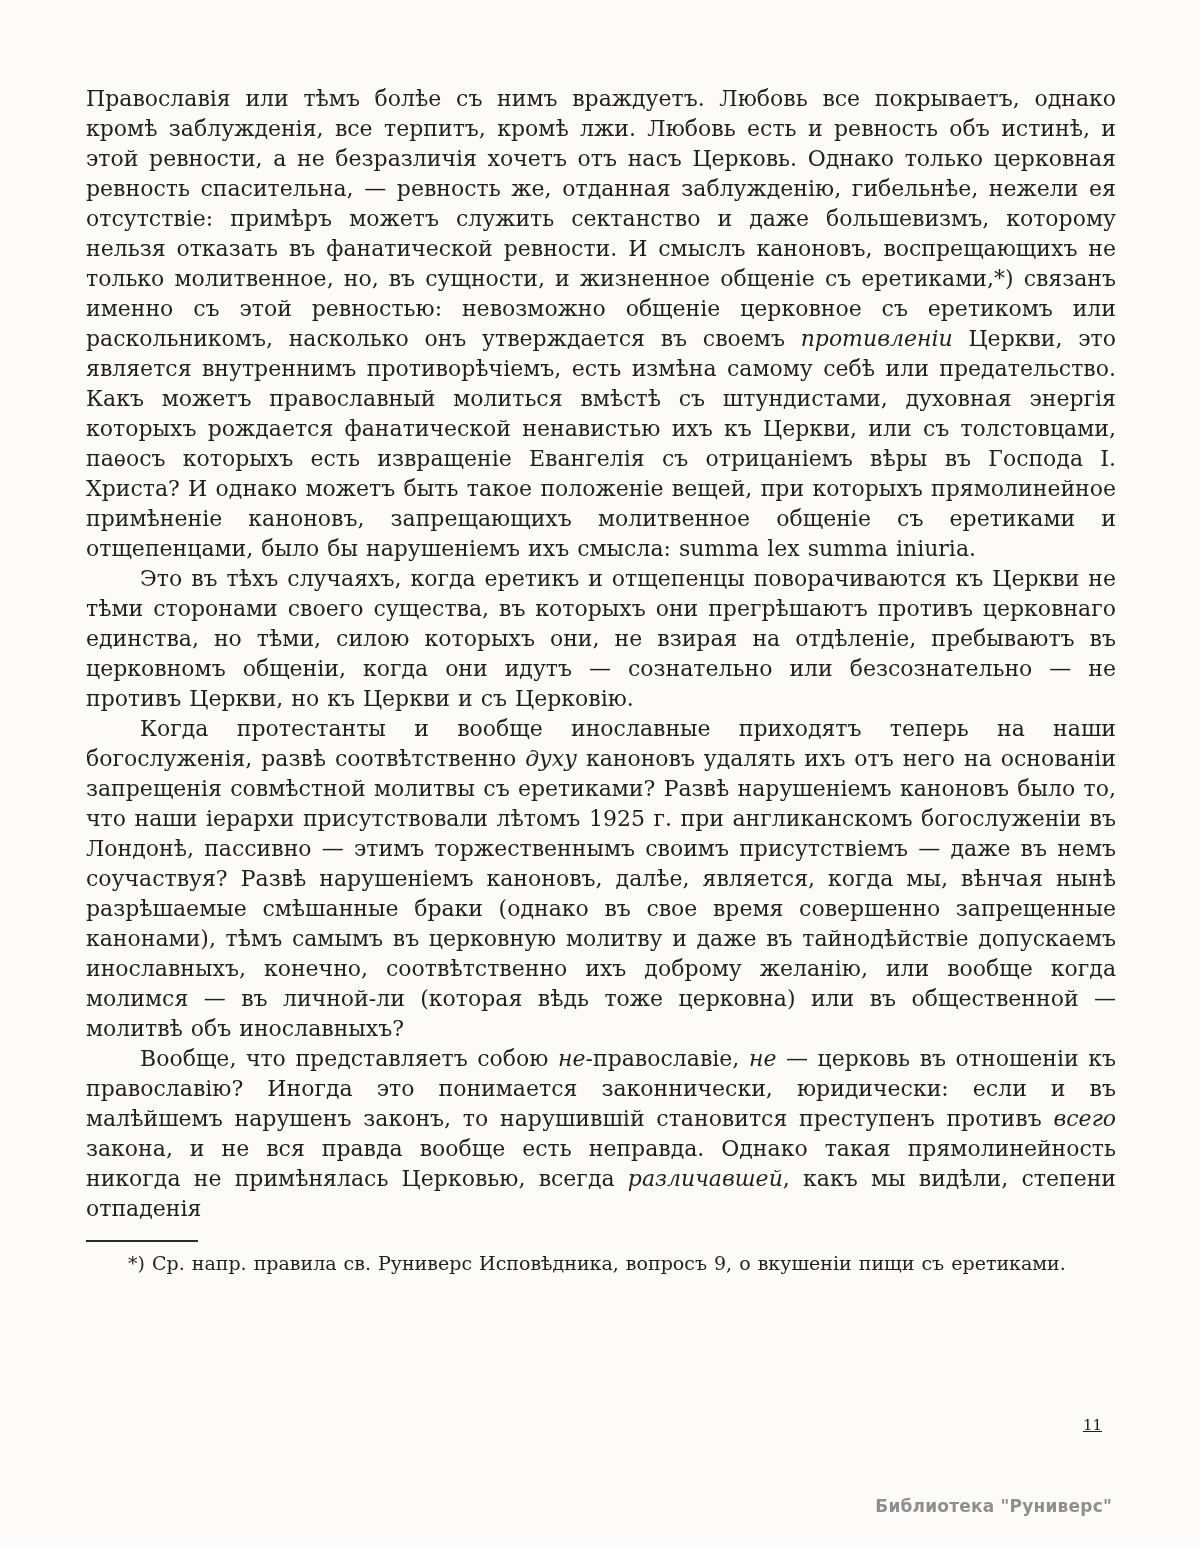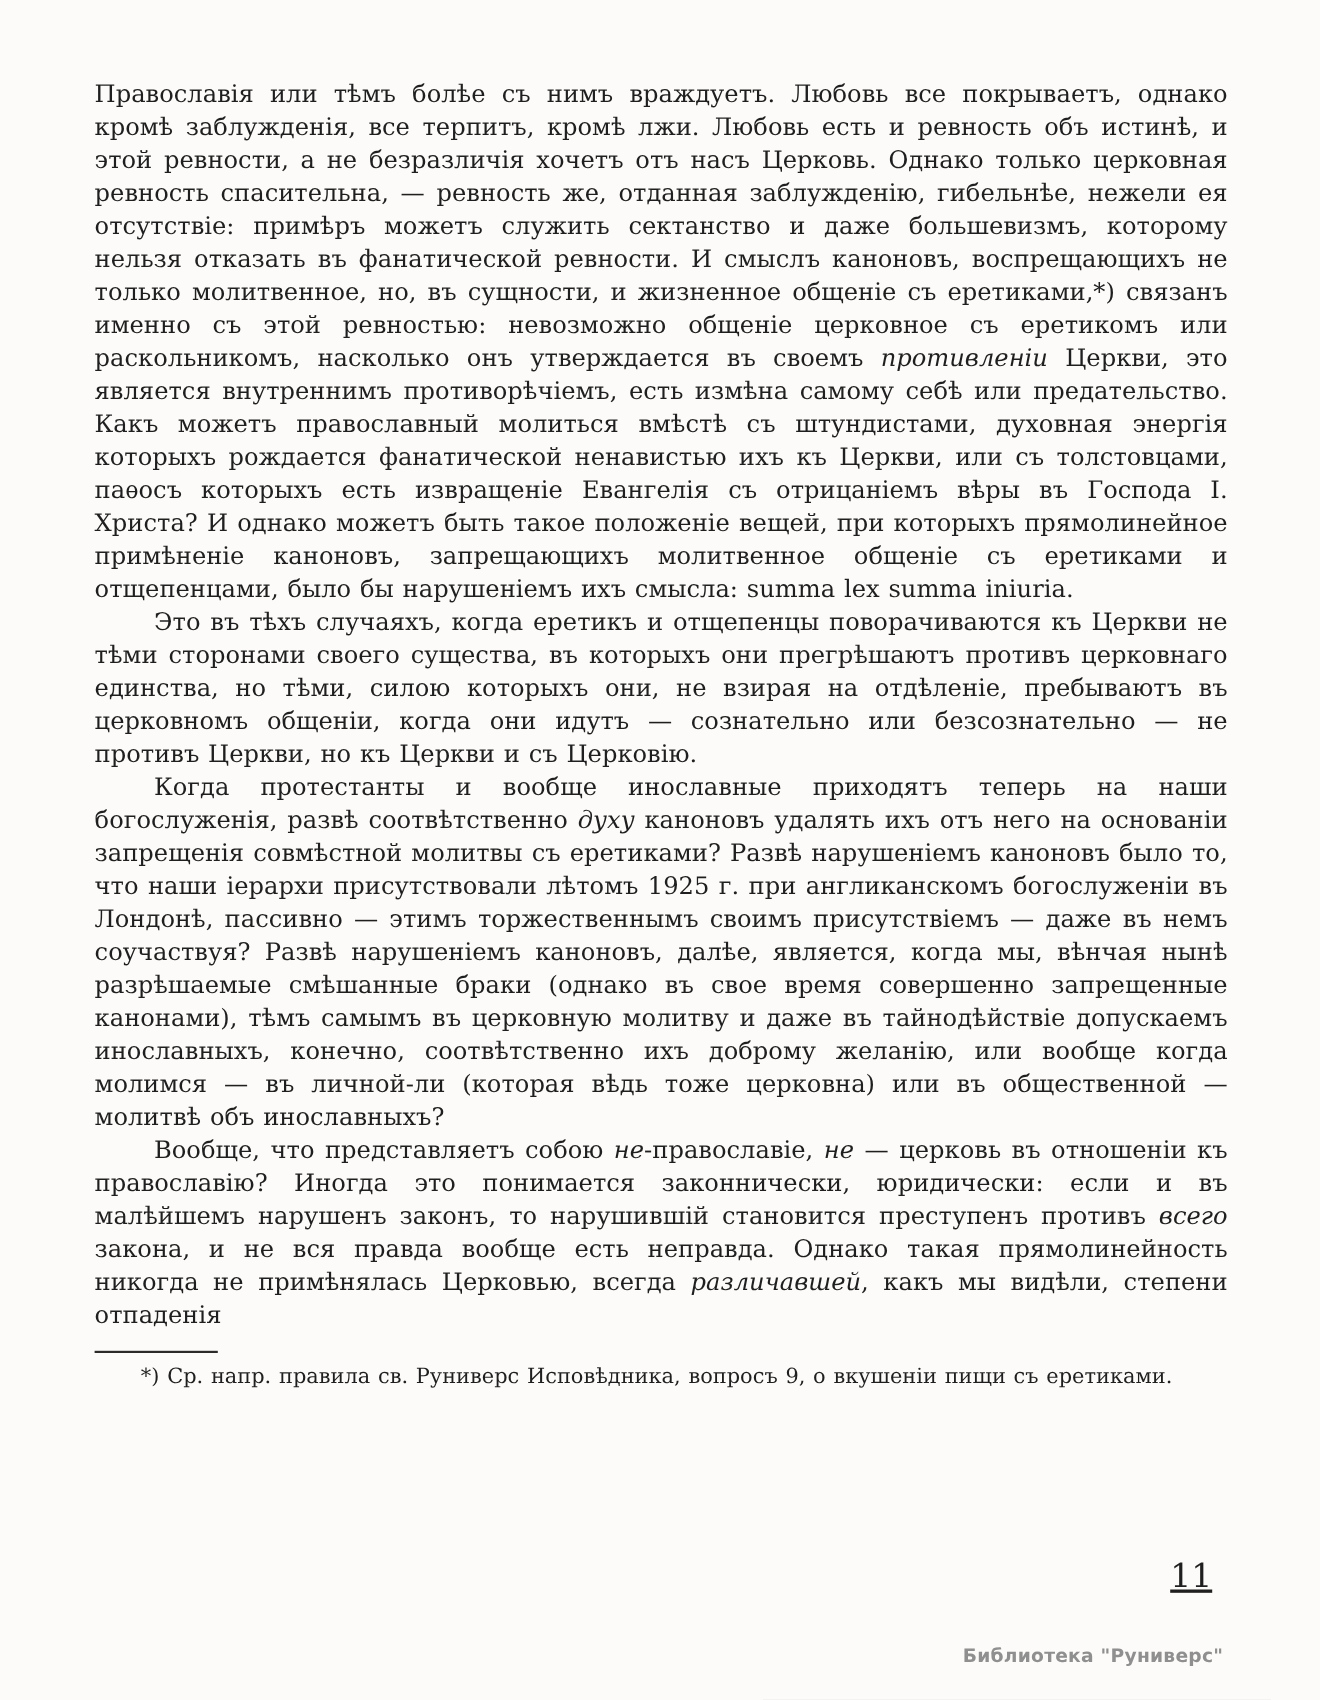--- a/index.html
+++ b/index.html
@@ -13,21 +13,21 @@
     height: 1545px;
     margin: 0 auto;
     background: #fcfbf9;
     font-family: "DejaVu Serif", serif;
     color: #1f1f1f;
     overflow: hidden;
   }
   .text-block {
     position: absolute;
     left: 86px;
-    top: 72px;
+    top: 84px;
     width: 1030px;
   }
   p.para {
     margin: 0;
     font-size: 22px;
     line-height: 30px;
     text-align: justify;
     word-spacing: 1px;
   }
   p.para.indent {
@@ -47,21 +47,21 @@
     font-size: 19px;
     line-height: 26px;
     text-align: justify;
     text-indent: 42px;
     word-spacing: 1px;
   }
   .page-number {
     position: absolute;
     right: 98px;
     top: 1416px;
-    font-size: 30px;
+    font-size: 15px;
     color: #1f1f1f;
     text-decoration: underline;
   }
   .watermark {
     position: absolute;
     right: 88px;
     top: 1496px;
     font-family: "DejaVu Sans", sans-serif;
     font-size: 17px;
     font-weight: bold;

